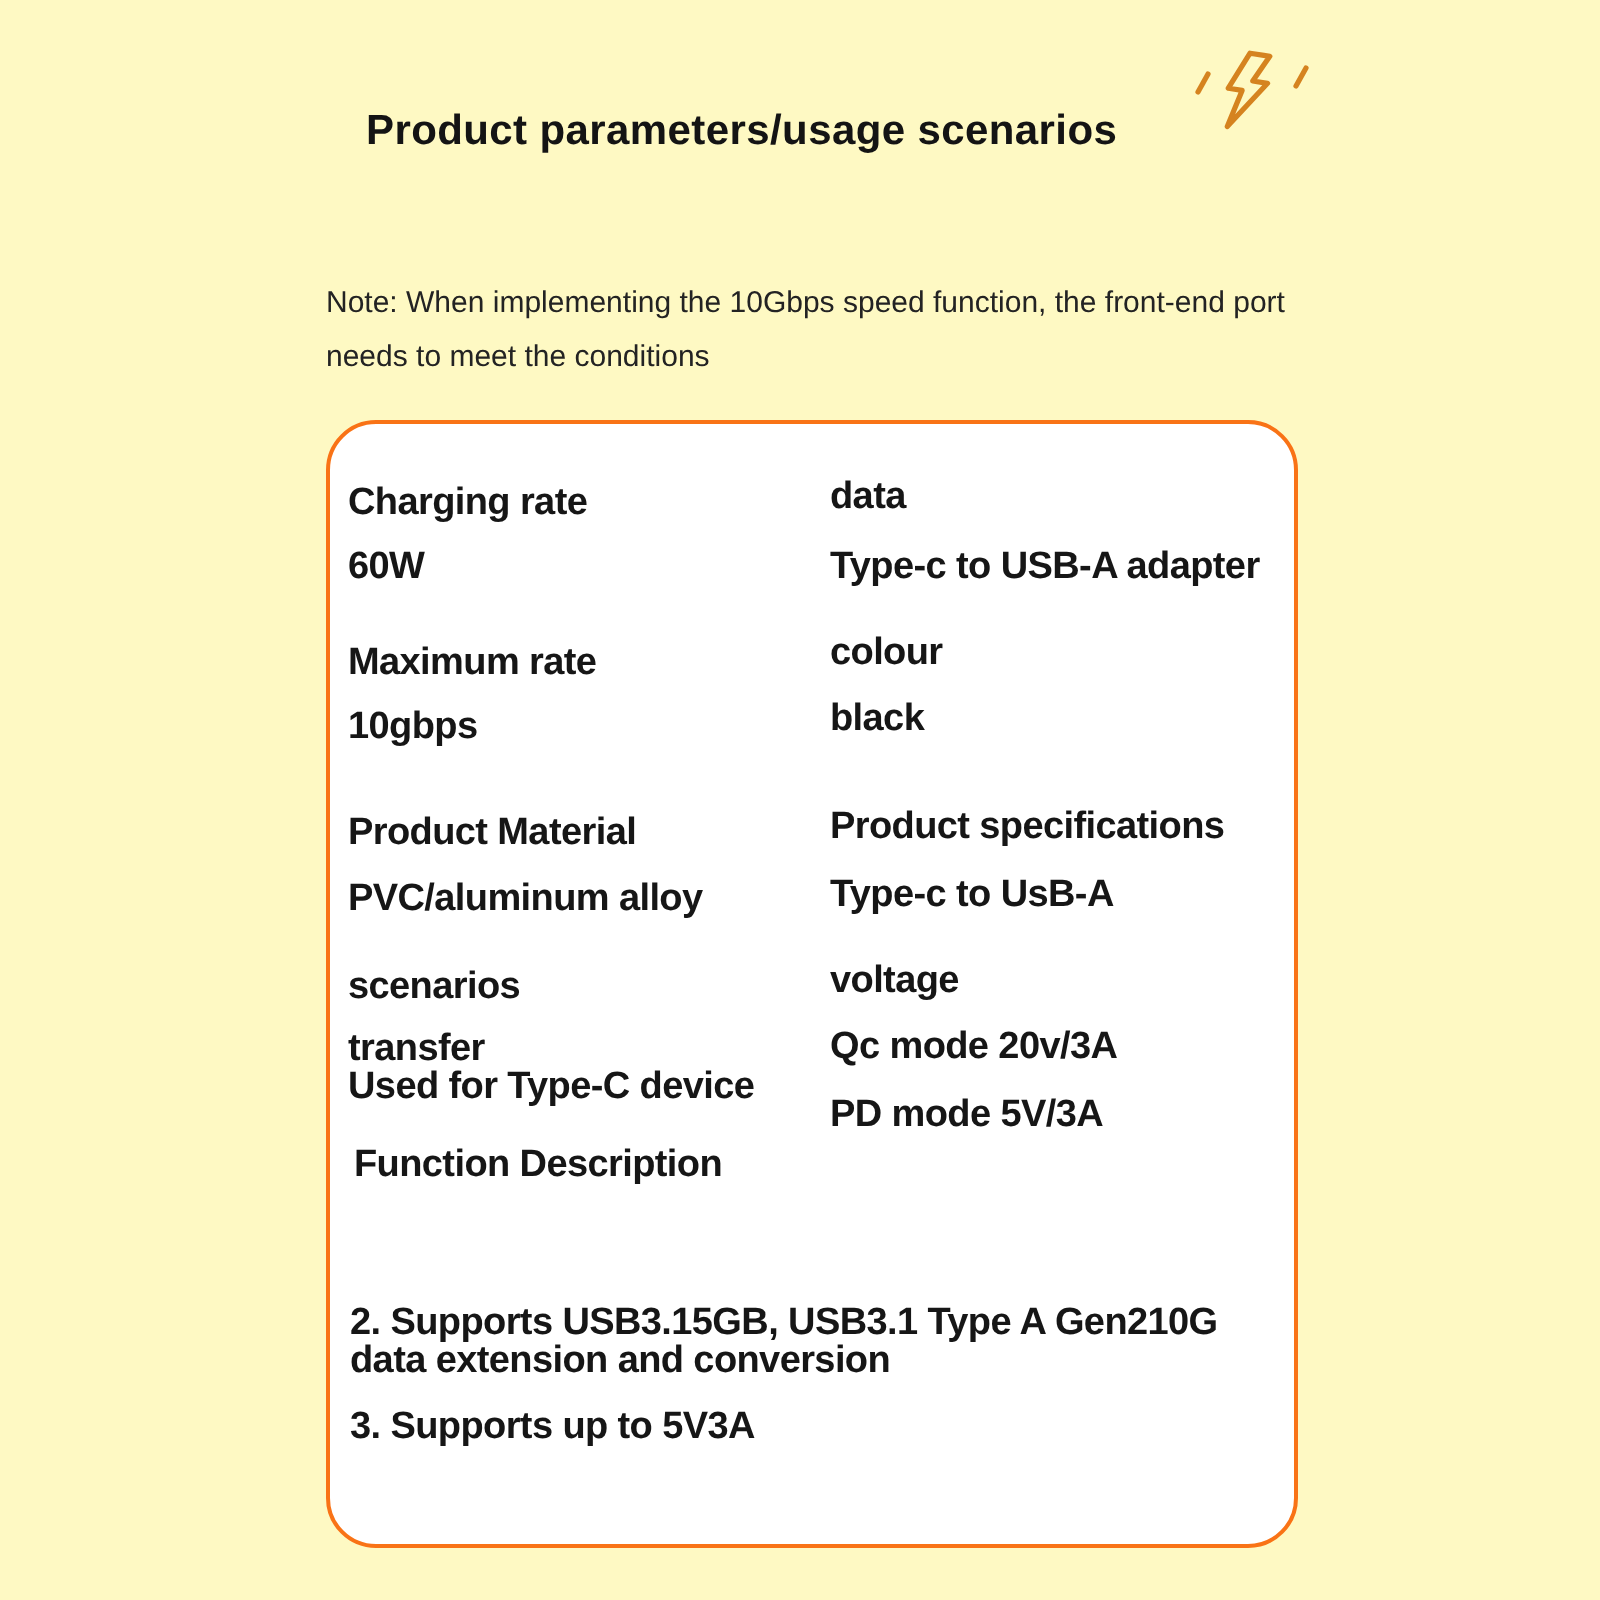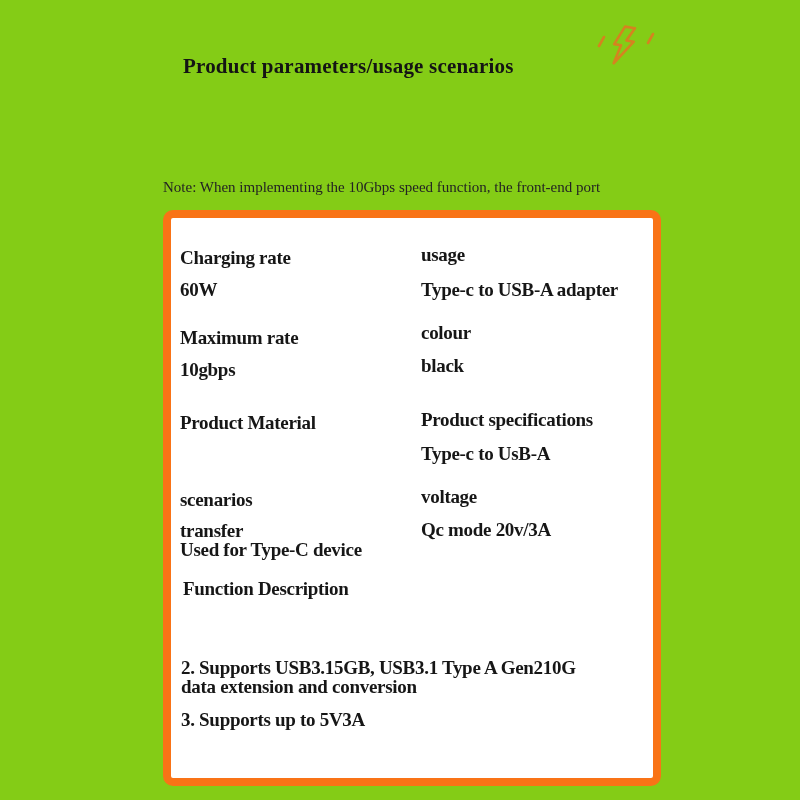--- a/index.html
+++ b/index.html
@@ -4,22 +4,22 @@
 <style>
   html, body {
     margin: 0;
     padding: 0;
     background: #ffffff;
   }
   .canvas {
     position: relative;
     width: 800px;
     height: 800px;
-    background: #84cc16;
-    font-family: Liberation Serif, serif;
+    background: #fef9c3;
+    font-family: Liberation Sans, sans-serif;
     color: #171717;
     overflow: hidden;
   }
   .page-title {
     position: absolute;
     left: 183px;
     top: 54px;
     font-size: 21px;
     font-weight: 700;
     letter-spacing: 0.2px;
@@ -33,30 +33,29 @@
   }
   .note {
     position: absolute;
     left: 163px;
     top: 138px;
     width: 530px;
     font-size: 15px;
     font-weight: 400;
     line-height: 27px;
     color: #232323;
-    margin-top: 36px;
   }
   .spec-box {
     position: absolute;
     left: 163px;
     top: 210px;
     width: 482px;
     height: 560px;
-    border: 8px solid #f97316;
-    border-radius: 10px;
+    border: 2px solid #f97316;
+    border-radius: 25px;
     background: #ffffff;
   }
   .cell {
     position: absolute;
     font-size: 19px;
     font-weight: 700;
     letter-spacing: -0.3px;
     line-height: 22px;
     color: #161616;
     white-space: nowrap;
@@ -76,45 +75,48 @@
   <svg class="bolt-icon" width="68" height="46" viewBox="0 0 68 46" fill="none">
     <line x1="7" y1="22" x2="12" y2="13" stroke="#d5831f" stroke-width="2.6" stroke-linecap="round"></line>
     <g transform="rotate(9 34 22)">
       <path d="M 37 3 L 30 3 L 22 22 L 29 22 L 24.5 41 L 41 16.5 L 33.5 16.5 L 40 3 Z" stroke="#d5831f" stroke-width="2.6" stroke-linejoin="round" fill="none"></path>
     </g>
     <line x1="56" y1="19" x2="61" y2="10" stroke="#d5831f" stroke-width="2.6" stroke-linecap="round"></line>
   </svg>
 
   <div class="note">
     <div>Note: When implementing the 10Gbps speed function, the front-end port</div>
+    <div>needs to meet the conditions</div>
   </div>
 
   <div class="spec-box">
 
     <div class="cell col-l" style="top:29px">Charging rate</div>
     <div class="cell col-l" style="top:61px">60W</div>
-    <div class="cell col-r" style="top:26px">usage</div>
+    <div class="cell col-r" style="top:26px">data</div>
     <div class="cell col-l" style="top:109px">Maximum rate</div>
 
     <div class="cell col-r" style="top:61px">Type-c to USB-A adapter</div>
     <div class="cell col-l" style="top:141px">10gbps</div>
     <div class="cell col-r" style="top:104px">colour</div>
     <div class="cell col-r" style="top:137px">black</div>
 
     <div class="cell col-l" style="top:194px">Product Material</div>
+    <div class="cell col-l" style="top:227px">PVC/aluminum alloy</div>
     <div class="cell col-r" style="top:225px">Type-c to UsB-A</div>
     <div class="cell col-r" style="top:191px">Product specifications</div>
 
     <div class="cell col-l" style="top:271px">scenarios</div>
     <div class="cell col-l wrap" style="top:303px; width:240px">
       <div>transfer</div>
       <div>Used for Type-C device</div>
     </div>
     <div class="cell col-r" style="top:268px">voltage</div>
     <div class="cell col-r" style="top:301px">Qc mode 20v/3A</div>
+    <div class="cell col-r" style="top:335px">PD mode 5V/3A</div>
 
     <div class="cell" style="left:12px; top:360px">Function Description</div>
 
 
     <div class="cell fd-item" style="left:10px; top:440px">
       <div>2. Supports USB3.15GB, USB3.1 Type A Gen210G</div>
       <div>data extension and conversion</div>
     </div>
 
     <div class="cell fd-item" style="left:10px; top:492px">

